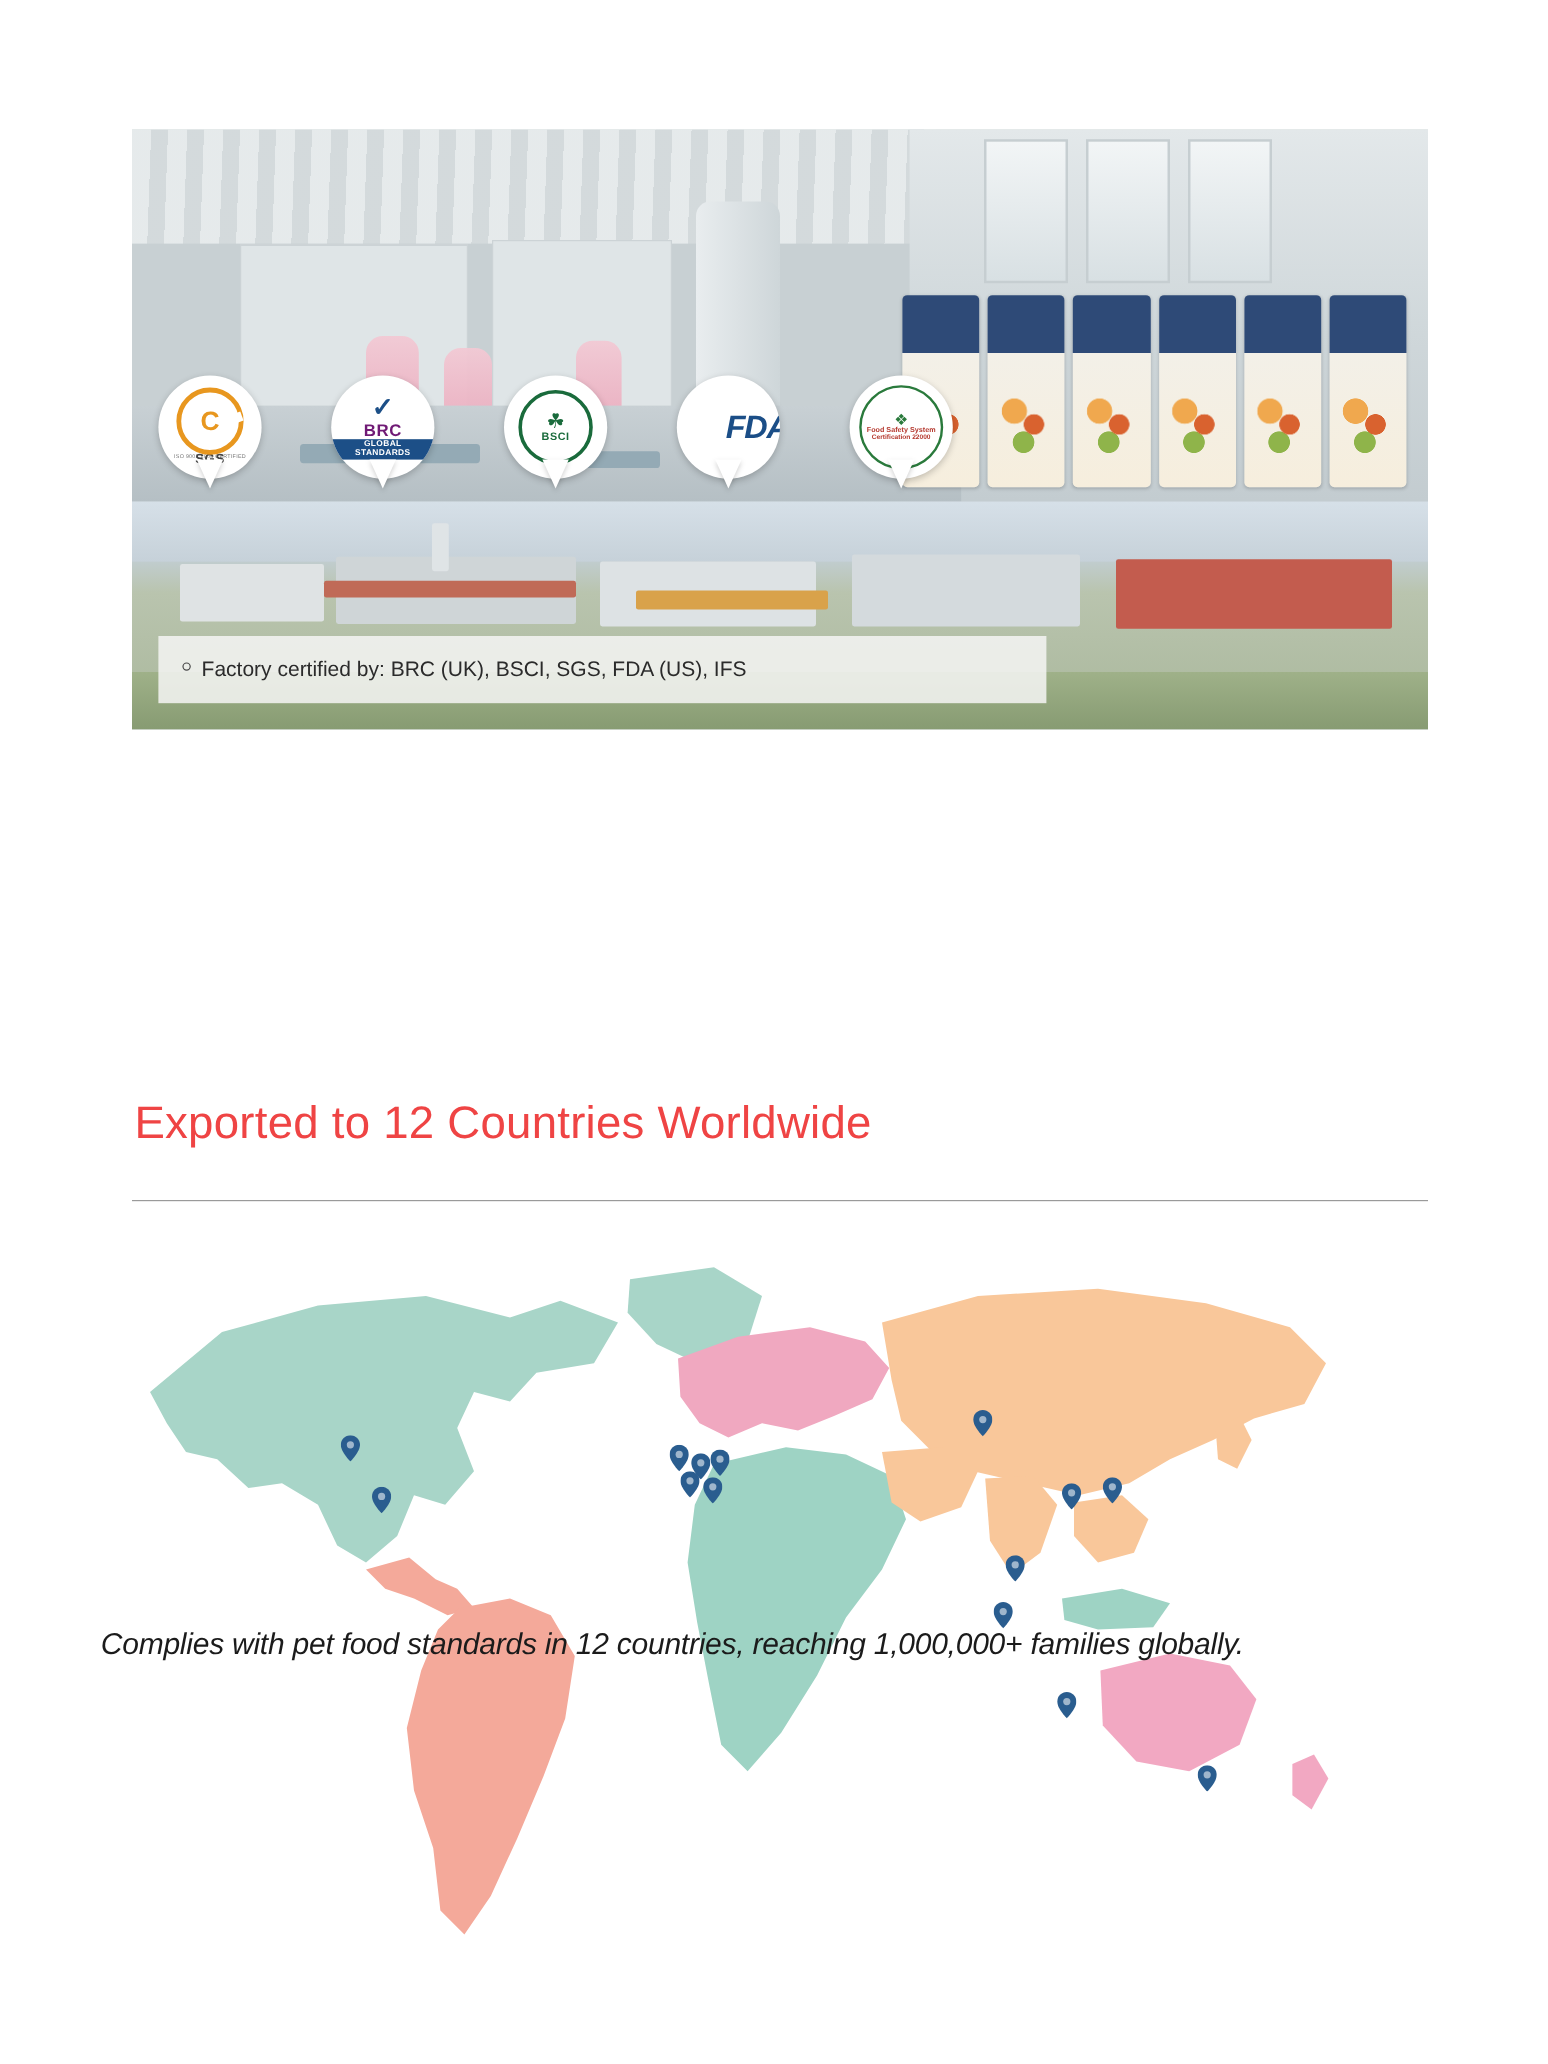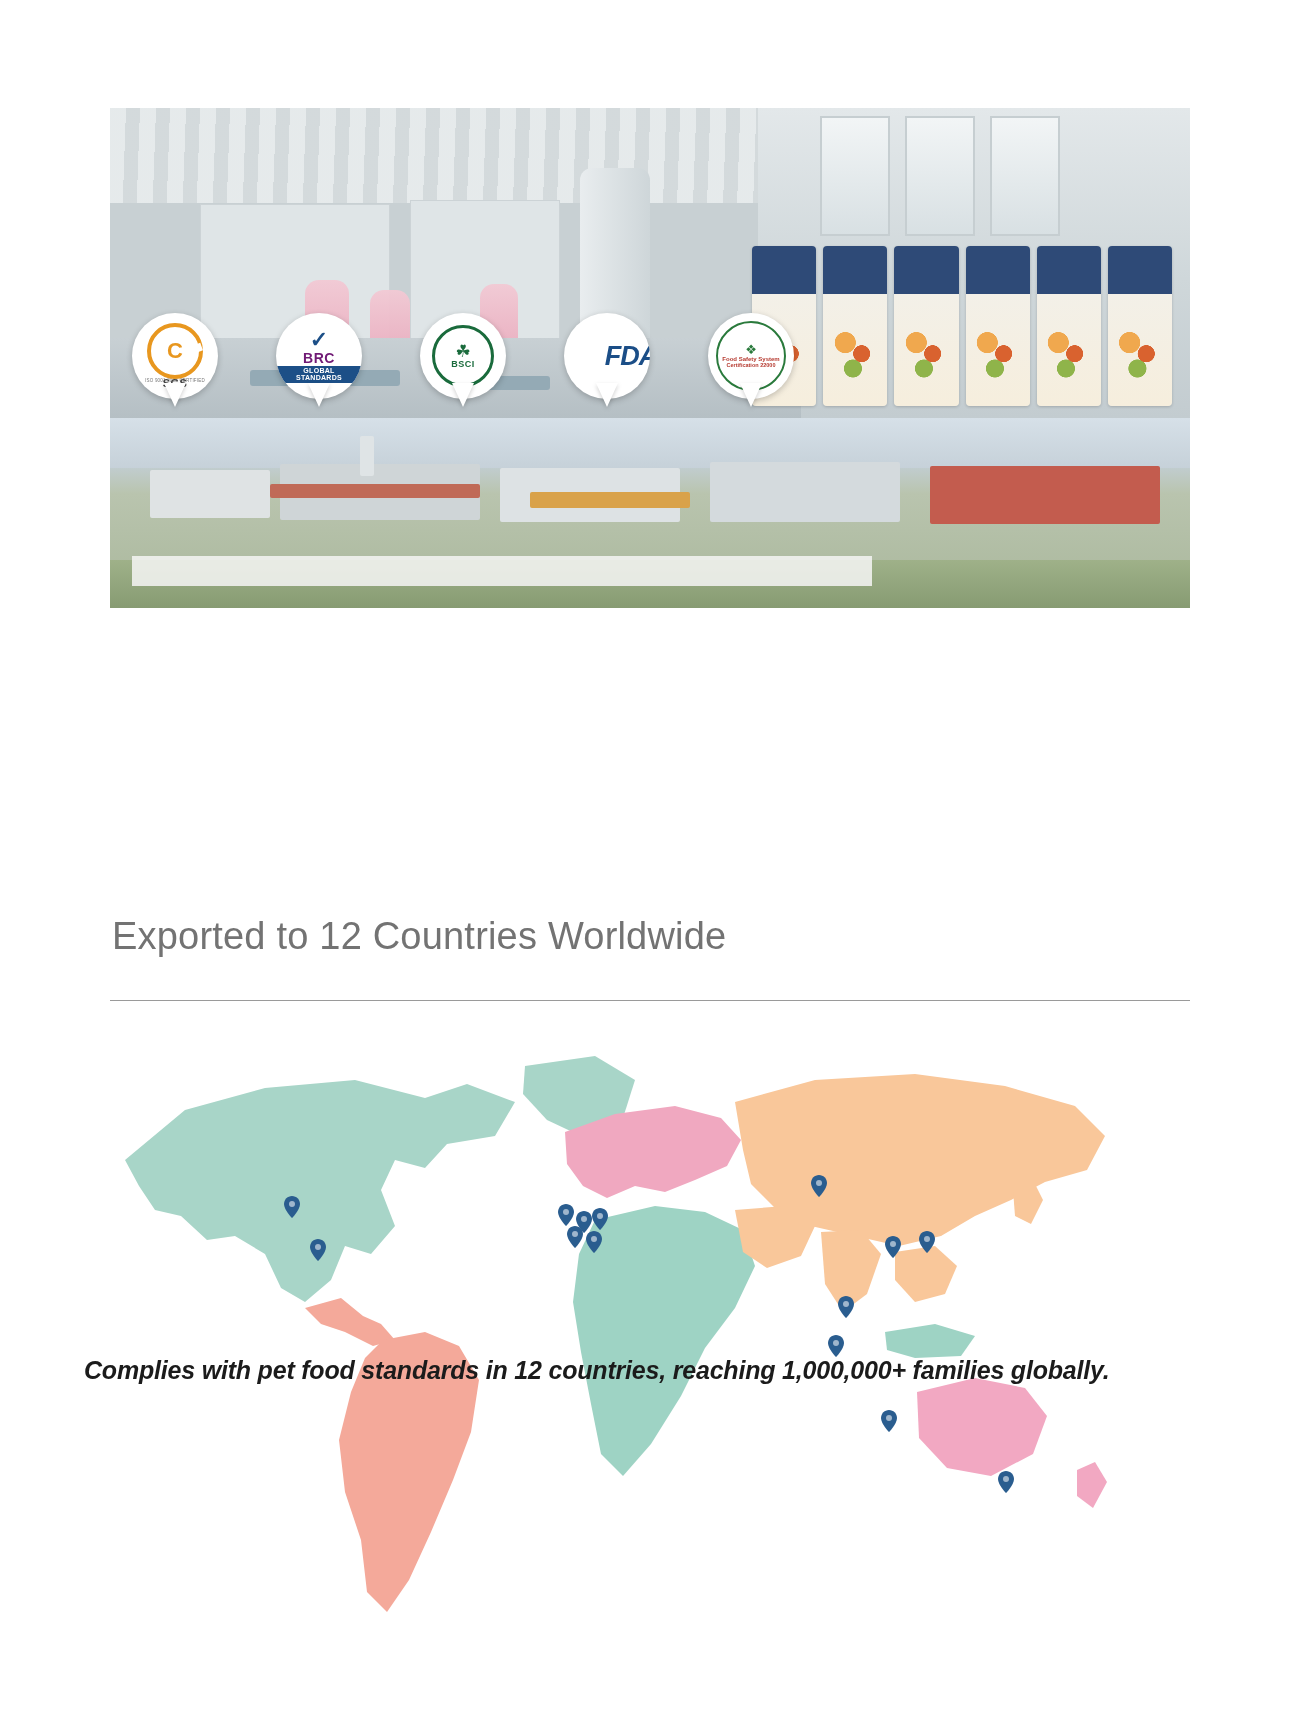--- a/index.html
+++ b/index.html
@@ -184,21 +184,21 @@
   .cap-line + .cap-line { margin-top: 4px; }
   .cap-bullet {
     display:inline-block; width: 7px; height: 7px; border-radius: 50%;
     border: 1.6px solid #4a4a4a; margin-top: 8px; flex: none;
   }
 
   
   .section-title {
     position: absolute;
     left: 112px; top: 915px;
-    font-size: 38px; color: #737373; font-weight: normal;
+    font-size: 38px; color: #ef4444; font-weight: normal;
     letter-spacing: .2px;
   }
   .title-rule {
     position: absolute;
     left: 110px; top: 1000px; width: 1080px; height: 1px;
     background: #9a9a9a;
   }
 
   
   .map-wrap {
@@ -206,21 +206,21 @@
     left: 95px; top: 1040px; width: 1100px; height: 640px;
     overflow: hidden;
   }
   .map-svg { width: 100%; height: 100%; display: block; }
 
   .map-caption {
     position: absolute;
     left: 84px; top: 1356px; width: 1120px;
     font-size: 25px;
     font-style: italic;
-    font-weight: bold;
+    font-weight: normal;
     color: #1b1b1b;
     letter-spacing: -0.2px;
     text-align: left;
     font-family: "Liberation Sans", sans-serif;
   }
 
   .pin {
     position: absolute;
     width: 16px; height: 22px;
   }
@@ -329,20 +329,24 @@
               <div class="fssc-l2">Certification 22000</div>
             </div>
           </div>
         </div>
         <div class="badge-pin"></div>
       </div>
 
     </div>
 
     <div class="caption-box">
+      <div class="cap-line">
+        <span class="cap-bullet"></span>
+        <span>Factory certified by: BRC (UK), BSCI, SGS, FDA (US), IFS</span>
+      </div>
     </div>
 
   </div>
 
   <div class="section-title">Exported to 12 Countries Worldwide</div>
   <div class="title-rule"></div>
 
   <div class="map-wrap">
     <svg class="map-svg" viewBox="0 0 1100 640" preserveAspectRatio="xMidYMid meet">
 

